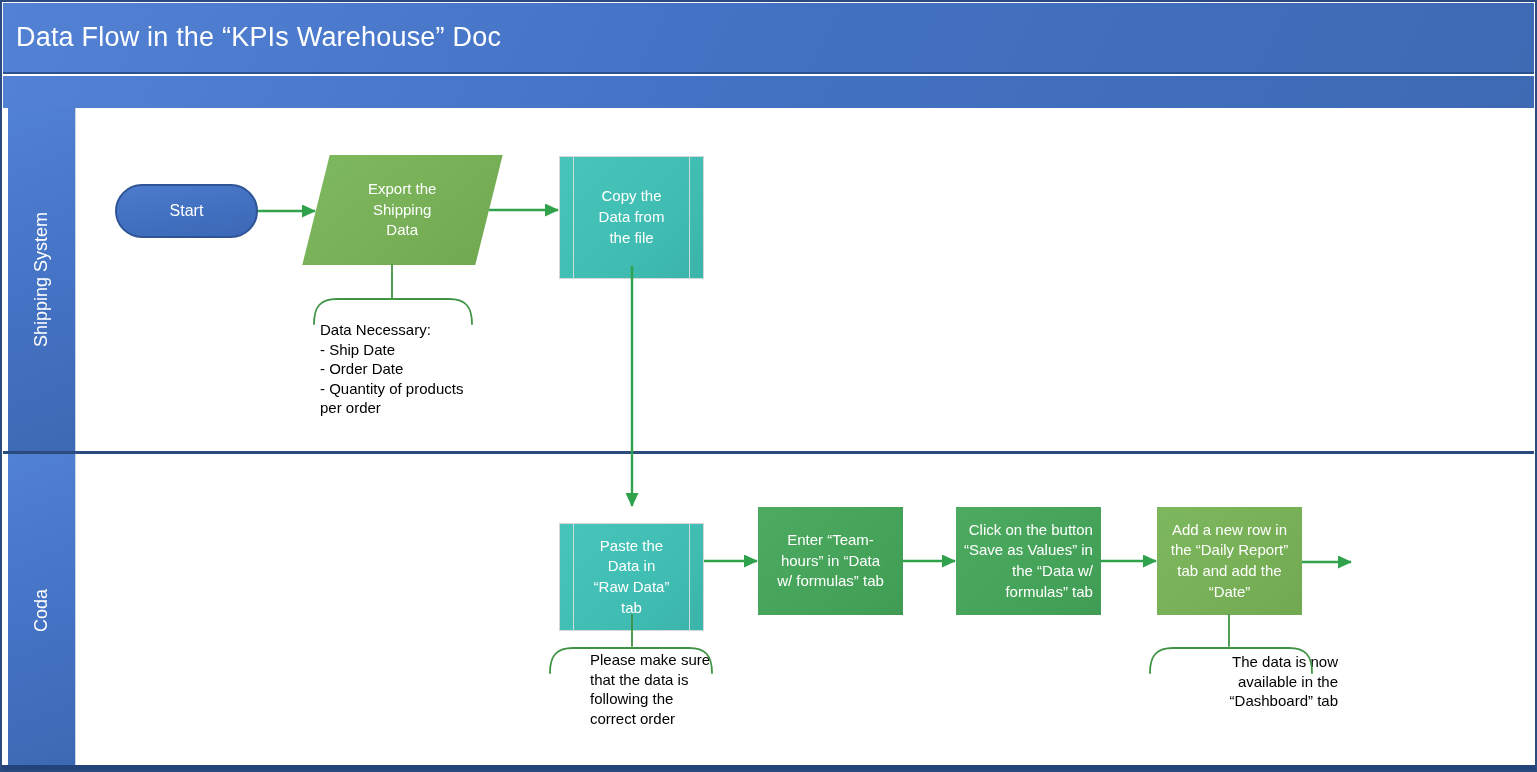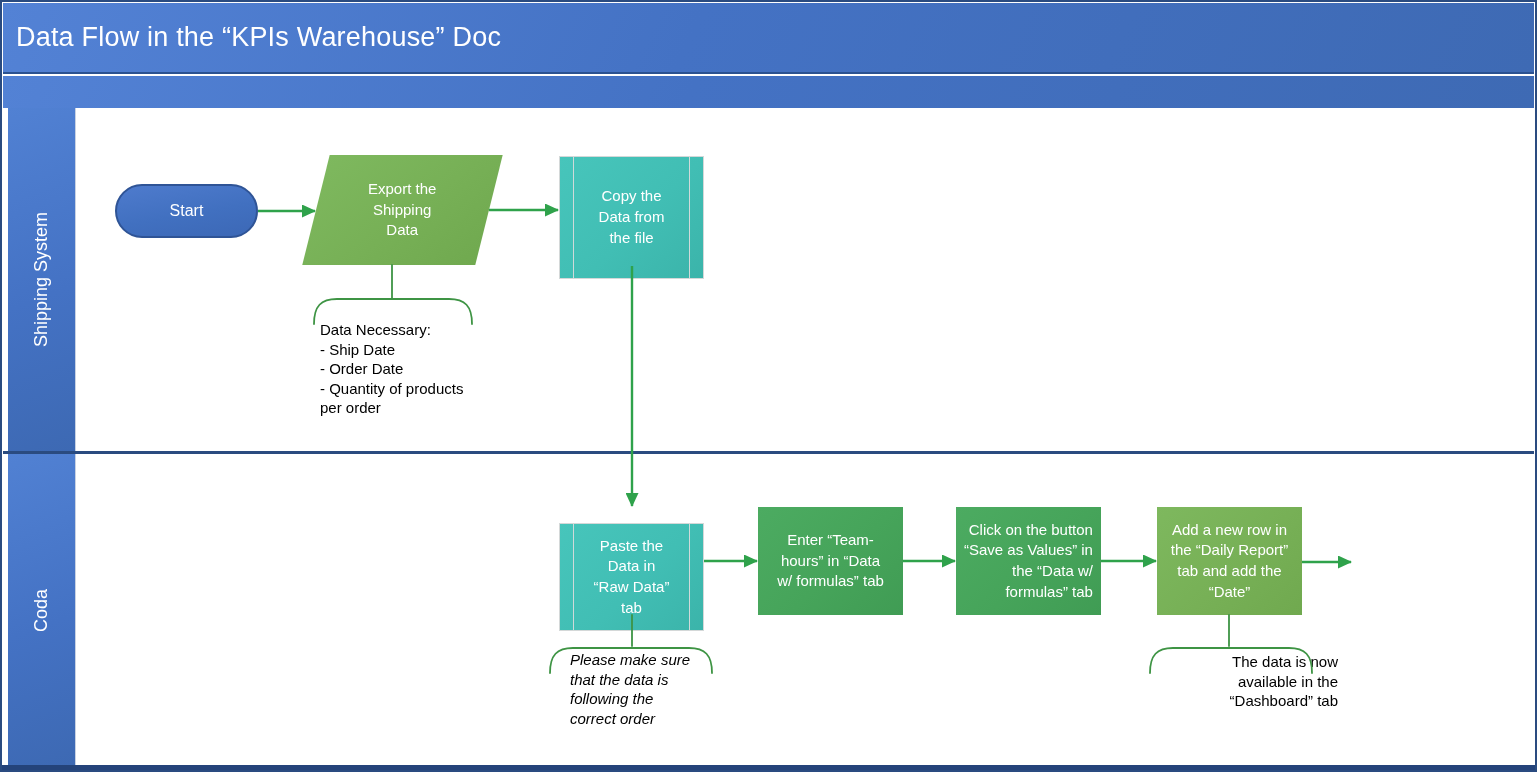--- a/index.html
+++ b/index.html
@@ -89,21 +89,21 @@
     position: absolute; left: 0; top: 0; width: 1537px; height: 772px;
     pointer-events: none; z-index: 3;
   }
 
   .annotation-text {
     position: absolute;
     color: #000000; font-size: 15px; line-height: 19.5px;
     white-space: pre-line; z-index: 2;
   }
   .a1 { left: 318px; top: 318px; width: 180px; }
-  .a2 { left: 568px; top: 648px; width: 160px; font-style: italic; }
+  .a2 { left: 588px; top: 648px; width: 160px; }
   .a3 { left: 1166px; top: 650px; width: 170px; text-align: right; }
 </style>
 </head>
 <body>
 
 <div class="page">
 
   <div class="band title-band">
     <span class="title-text">Data Flow in the “KPIs Warehouse” Doc</span>
   </div>

